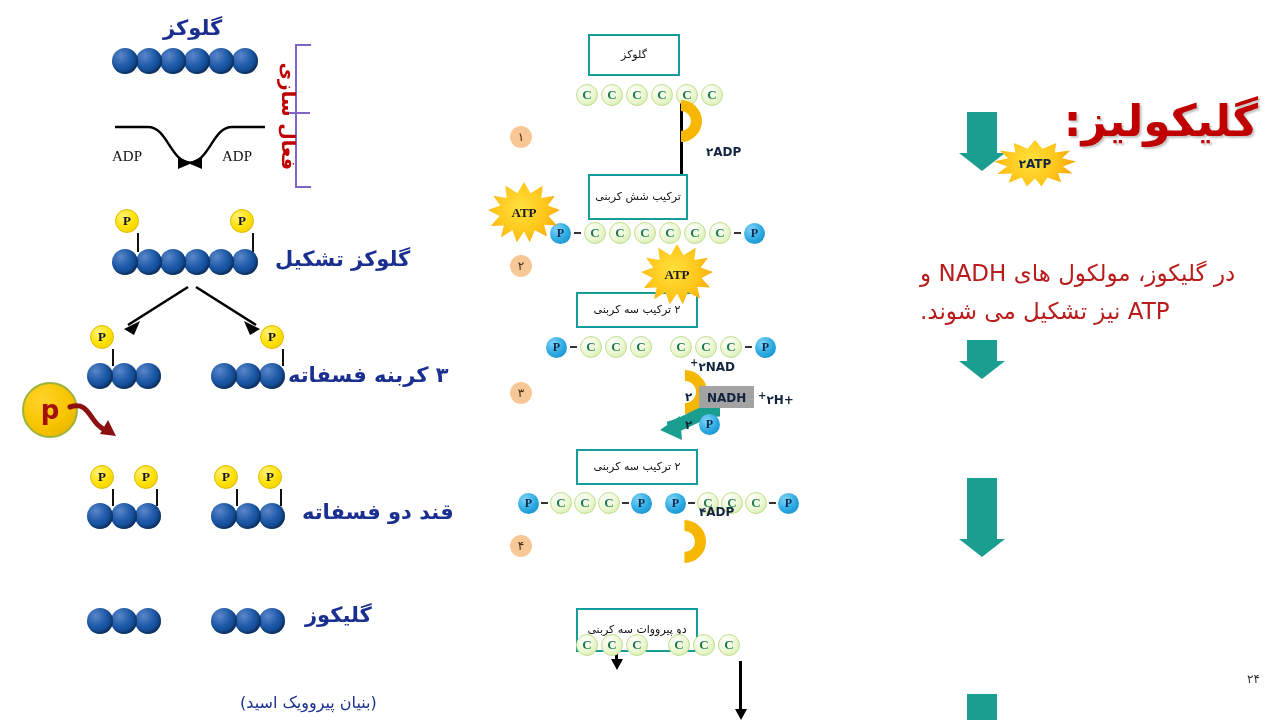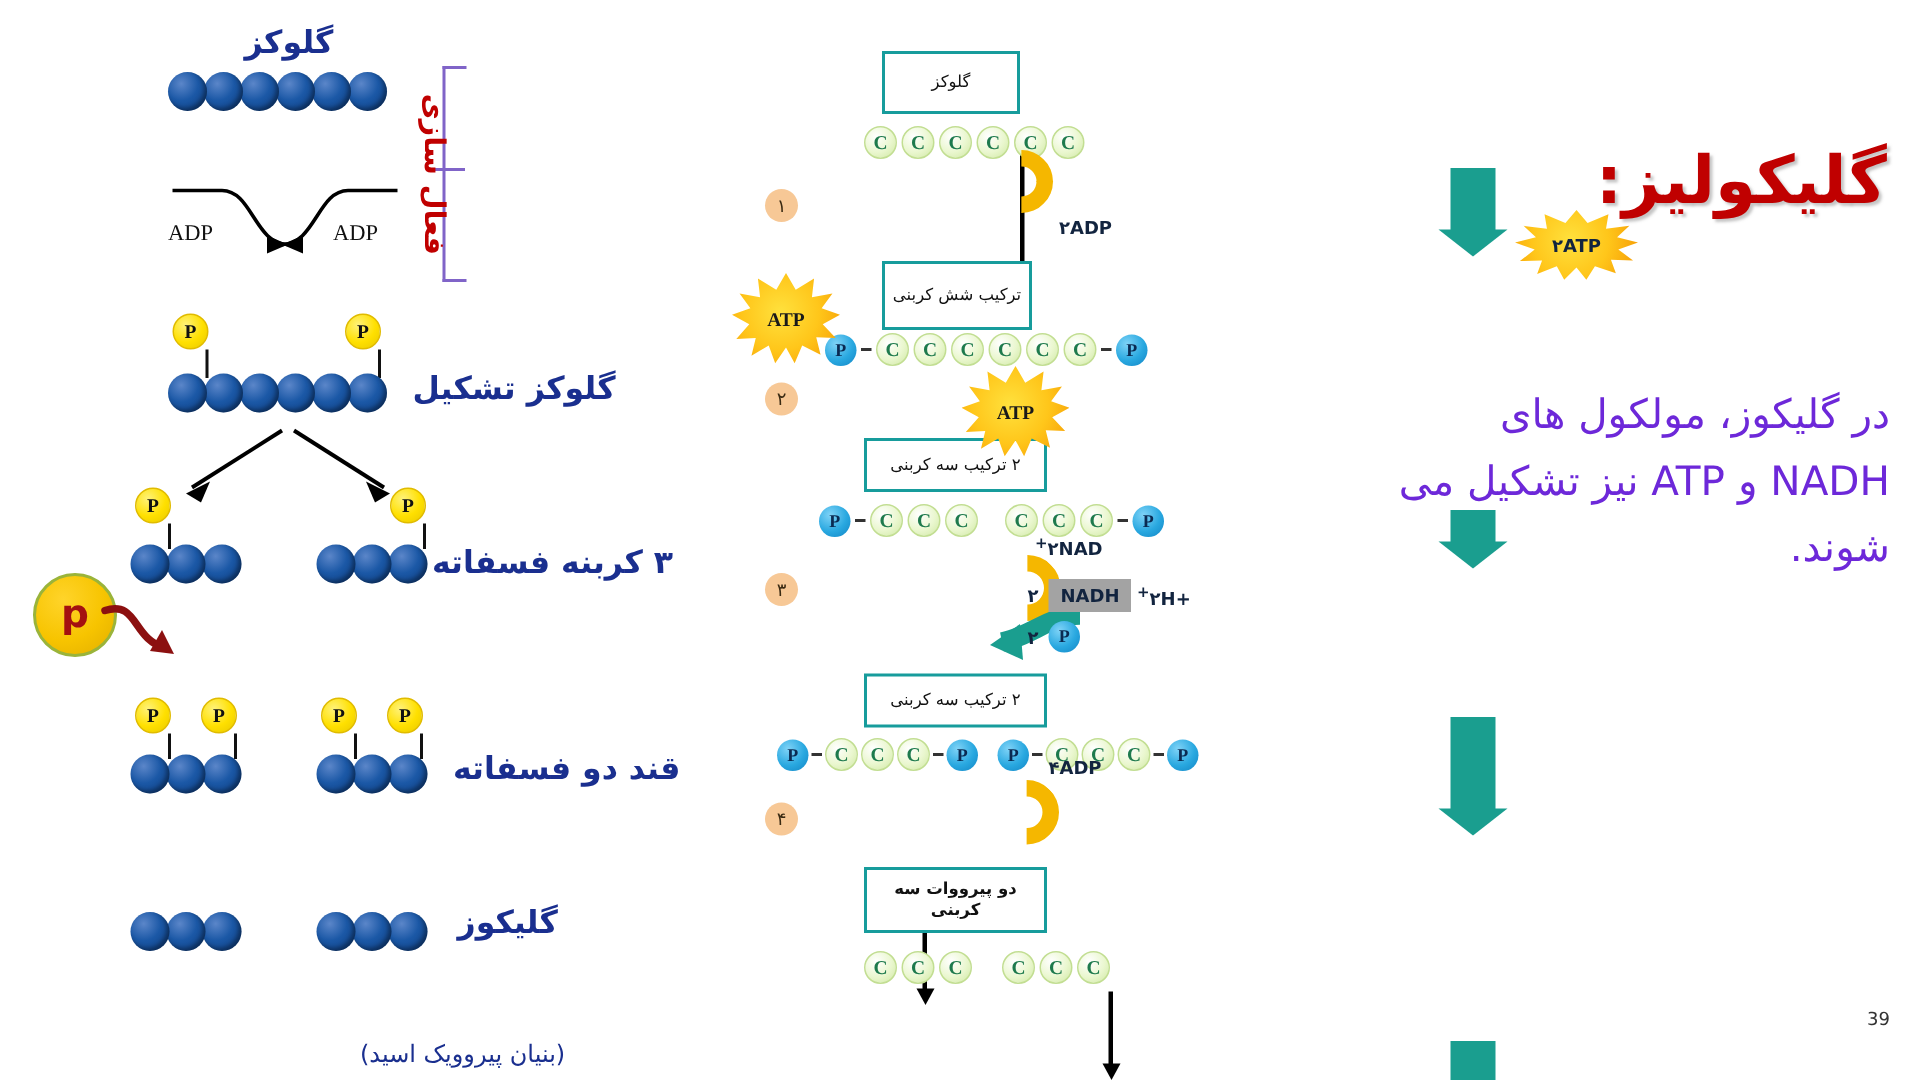--- a/index.html
+++ b/index.html
@@ -106,22 +106,22 @@
   }
   .sm-lbl{font-family:"DejaVu Sans",sans-serif;font-size:12px;font-weight:bold;color:#12243f;white-space:nowrap;}
 
   
   .title-red{
     color:#c00000;font-family:"DejaVu Sans",sans-serif;
     font-size:44px;font-weight:bold;direction:rtl;
     text-shadow:2px 2px 2px rgba(150,150,150,.55);
   }
   .body-txt{
-    color:#6d28d9;font-family:"DejaVu Sans",sans-serif;
-    font-size:27px;line-height:1.65;direction:rtl;text-align:right;
+    color:#b91c1c;font-family:"DejaVu Sans",sans-serif;
+    font-size:23px;line-height:1.65;direction:rtl;text-align:left;
   }
   .pagenum{font-family:"DejaVu Sans",sans-serif;font-size:12px;color:#333;}
   .bracket{
     border:2px solid #8064c8;border-right:none;
   }
 </style>
 </head>
 <body>
 
 <div class="slide">
@@ -284,21 +284,21 @@
       <span class="c-ball">C</span>
       <span class="c-ball">C</span>
       <span class="c-ball">C</span>
       <span class="c-ball">C</span>
       <span class="c-ball">C</span>
     </div>
 
     <div class="abs teal-arrow" style="left:117px;top:112px;height:42px;"></div>
 
     <div class="abs hook" style="left:160px;top:100px;width:20px;height:20px;"></div>
-    <div class="abs star" style="left:212px;top:98px;width:82px;height:48px;font-size:10px;">
+    <div class="abs star" style="left:196px;top:98px;width:82px;height:48px;font-size:10px;">
       <span class="burst"></span>
       <span class="sm-lbl">۲ATP</span>
     </div>
     <div class="abs sm-lbl" style="left:206px;top:145px;">۲ADP</div>
 
     <div class="abs tbox" style="left:88px;top:174px;width:88px;height:42px;padding:0 4px;">ترکیب شش کربنی</div>
 
     <div class="abs chain" style="left:50px;top:222px;">
       <span class="pb-ball">P</span>
       <span class="bond"></span>
@@ -368,32 +368,32 @@
       <span class="c-ball">C</span>
       <span class="bond"></span>
       <span class="pb-ball">P</span>
     </div>
 
     <div class="abs teal-arrow" style="left:117px;top:520px;height:48px;"></div>
 
     <div class="abs hook" style="left:163px;top:520px;width:21px;height:21px;"></div>
     <div class="abs sm-lbl" style="left:199px;top:505px;">۴ADP</div>
 
-    <div class="abs tbox" style="left:76px;top:578px;width:110px;height:40px;padding:0 4px;font-weight:bold;">دو پیرووات سه کربنی</div>
+    <div class="abs tbox" style="left:76px;top:608px;width:110px;height:40px;padding:0 4px;">دو پیرووات سه کربنی</div>
 
     <div class="abs chain" style="left:76px;top:634px;">
       <span class="c-ball">C</span>
       <span class="c-ball">C</span>
       <span class="c-ball">C</span>
       <span style="width:14px;"></span>
       <span class="c-ball">C</span>
       <span class="c-ball">C</span>
       <span class="c-ball">C</span>
     </div>
   </div>
 
   <div class="abs" style="left:900px;top:0;width:380px;height:720px;">
     <div class="abs title-red" style="right:22px;top:95px;">گلیکولیز:</div>
     <div class="abs body-txt" style="right:20px;top:255px;width:340px;">در گلیکوز، مولکول های  NADH و ATP نیز تشکیل می شوند.</div>
-    <div class="abs pagenum" style="right:20px;top:672px;">39</div>
+    <div class="abs pagenum" style="right:20px;top:672px;">۲۴</div>
   </div>
 
 </div>
 
 </body></html>

